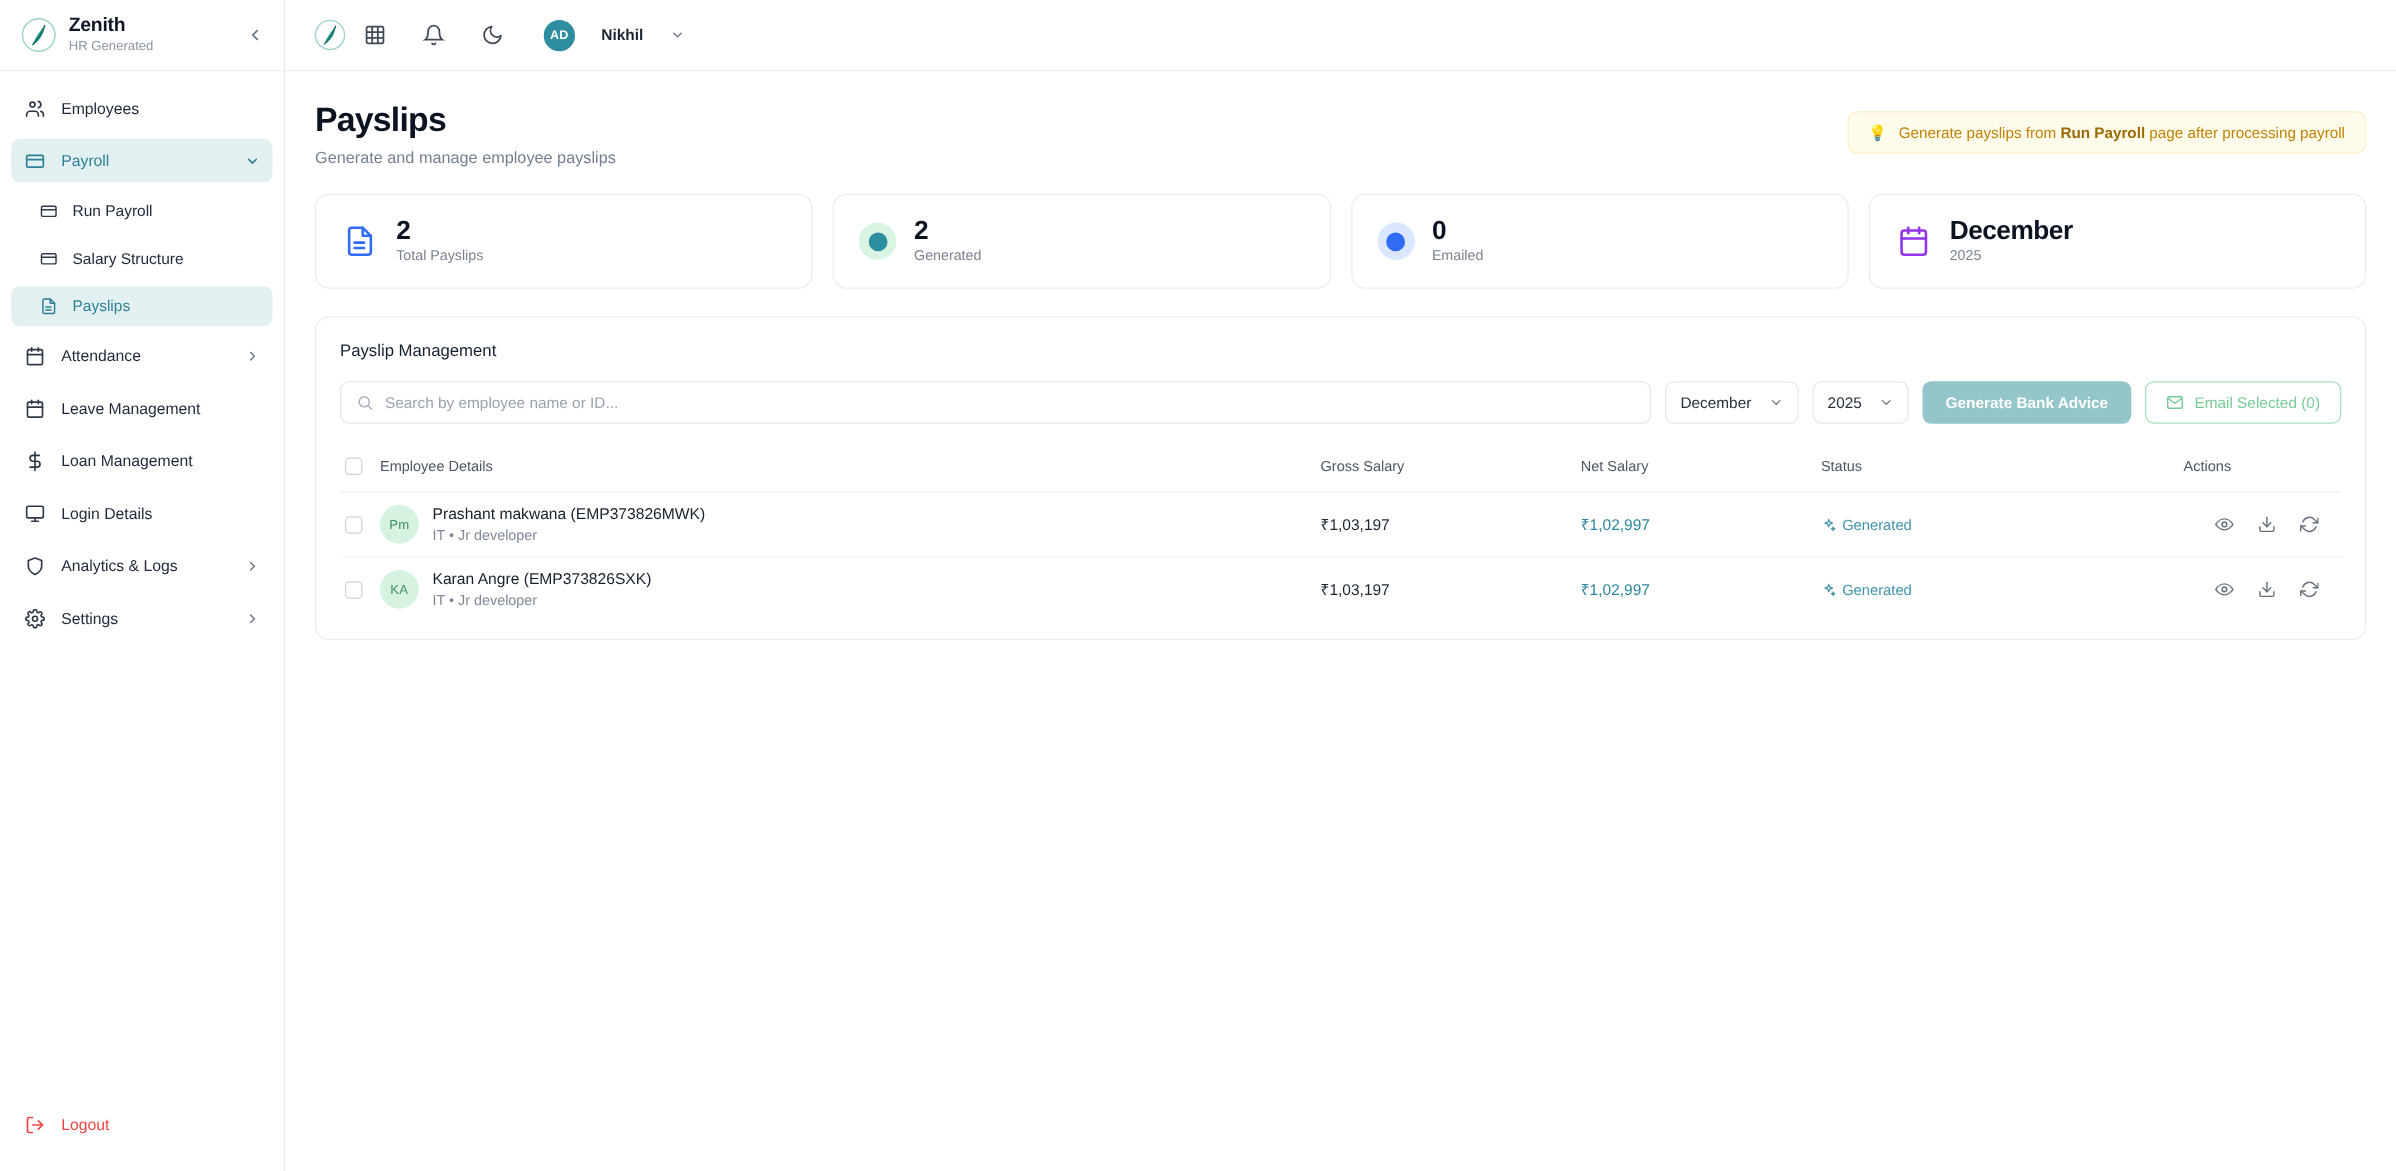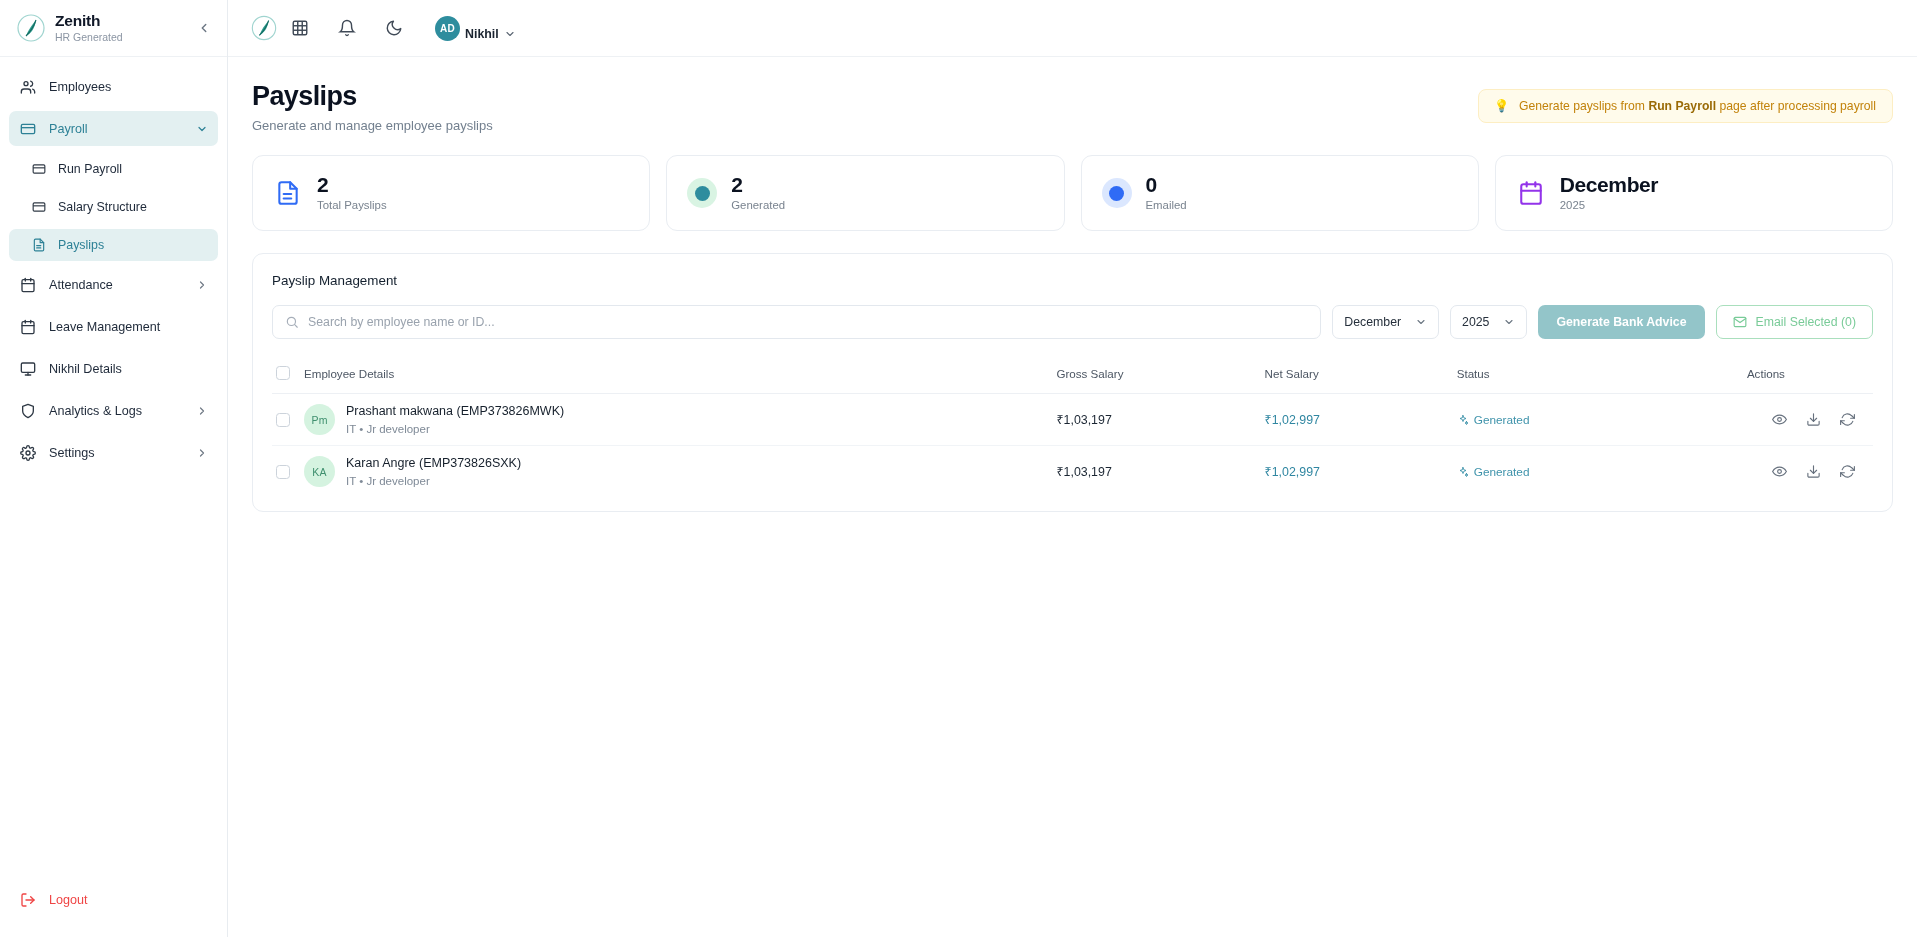--- a/index.html
+++ b/index.html
@@ -66,21 +66,21 @@
     height: 57px; flex: 0 0 57px; background: #fff;
     border-bottom: 1px solid #eef1f4;
     display: flex; align-items: center; padding: 0 24px 0 22px; gap: 12px;
   }
   .top-logo { width: 28px; height: 28px; flex: 0 0 28px; position: relative; }
   .welcome-wrap { flex: 1; line-height: 1.1; }
   .welcome-title { font-size: 15.5px; font-weight: bold; color: #101828; letter-spacing: -0.1px; }
   .welcome-date { font-size: 11.5px; color: #7b8696; margin-top: 3px; }
   .top-actions { display: flex; align-items: center; gap: 27px; }
   .top-ic { width: 20px; height: 20px; color: #404a57; cursor: pointer; display: flex; align-items: center; justify-content: center; }
-  .user-chip { display: flex; align-items: flex-end; gap: 5px; cursor: pointer; margin-left: 4px; }
+  .user-chip { display: flex; align-items: center; gap: 21px; cursor: pointer; margin-left: 4px; }
   .avatar-sm {
     width: 25px; height: 25px; border-radius: 50%; background: #2e8d9e;
     color: #fff; font-size: 10px; font-weight: bold;
     display: flex; align-items: center; justify-content: center; letter-spacing: 0.2px;
   }
   .user-name { font-size: 12.4px; font-weight: bold; color: #1b2430; }
   .user-chev { width: 13px; height: 13px; color: #5b6673; display:flex; align-items:center; justify-content:center; }
 
   .content { flex: 1; padding: 24px 24px 0 24px; overflow: hidden; }
 
@@ -284,30 +284,39 @@
         <svg width="16" height="16" viewBox="0 0 24 24" fill="none" stroke="currentColor" stroke-width="2" stroke-linecap="round">
             <rect x="3" y="4" width="18" height="18" rx="2"></rect>
             <line x1="16" y1="2" x2="16" y2="6"></line>
             <line x1="8" y1="2" x2="8" y2="6"></line>
             <line x1="3" y1="10" x2="21" y2="10"></line>
           </svg>
       </span>
       <span class="lbl">Leave Management</span>
     </div>
 
+    <div class="nav-item">
+      <span class="ic">
+        <svg width="16" height="16" viewBox="0 0 24 24" fill="none" stroke="currentColor" stroke-width="2" stroke-linecap="round">
+            <line x1="12" y1="1" x2="12" y2="23"></line>
+            <path d="M17 5H9.5a3.5 3.5 0 0 0 0 7h5a3.5 3.5 0 0 1 0 7H6"></path>
+          </svg>
+      </span>
+      <span class="lbl">Loan Management</span>
+    </div>
 
     <div class="nav-item">
       <span class="ic">
         <svg width="16" height="16" viewBox="0 0 24 24" fill="none" stroke="currentColor" stroke-width="2" stroke-linecap="round">
             <rect x="2" y="3" width="20" height="14" rx="2"></rect>
             <line x1="8" y1="21" x2="16" y2="21"></line>
             <line x1="12" y1="17" x2="12" y2="21"></line>
           </svg>
       </span>
-      <span class="lbl">Nikhil Details</span>
+      <span class="lbl">Login Details</span>
     </div>
 
     <div class="nav-item">
       <span class="ic">
         <svg width="16" height="16" viewBox="0 0 24 24" fill="none" stroke="currentColor" stroke-width="2" stroke-linejoin="round">
             <path d="M12 22s8-4 8-10V5l-8-3-8 3v7c0 6 8 10 8 10z"></path>
           </svg>
       </span>
       <span class="lbl">Analytics &amp; Logs</span>
       <span class="chev">

